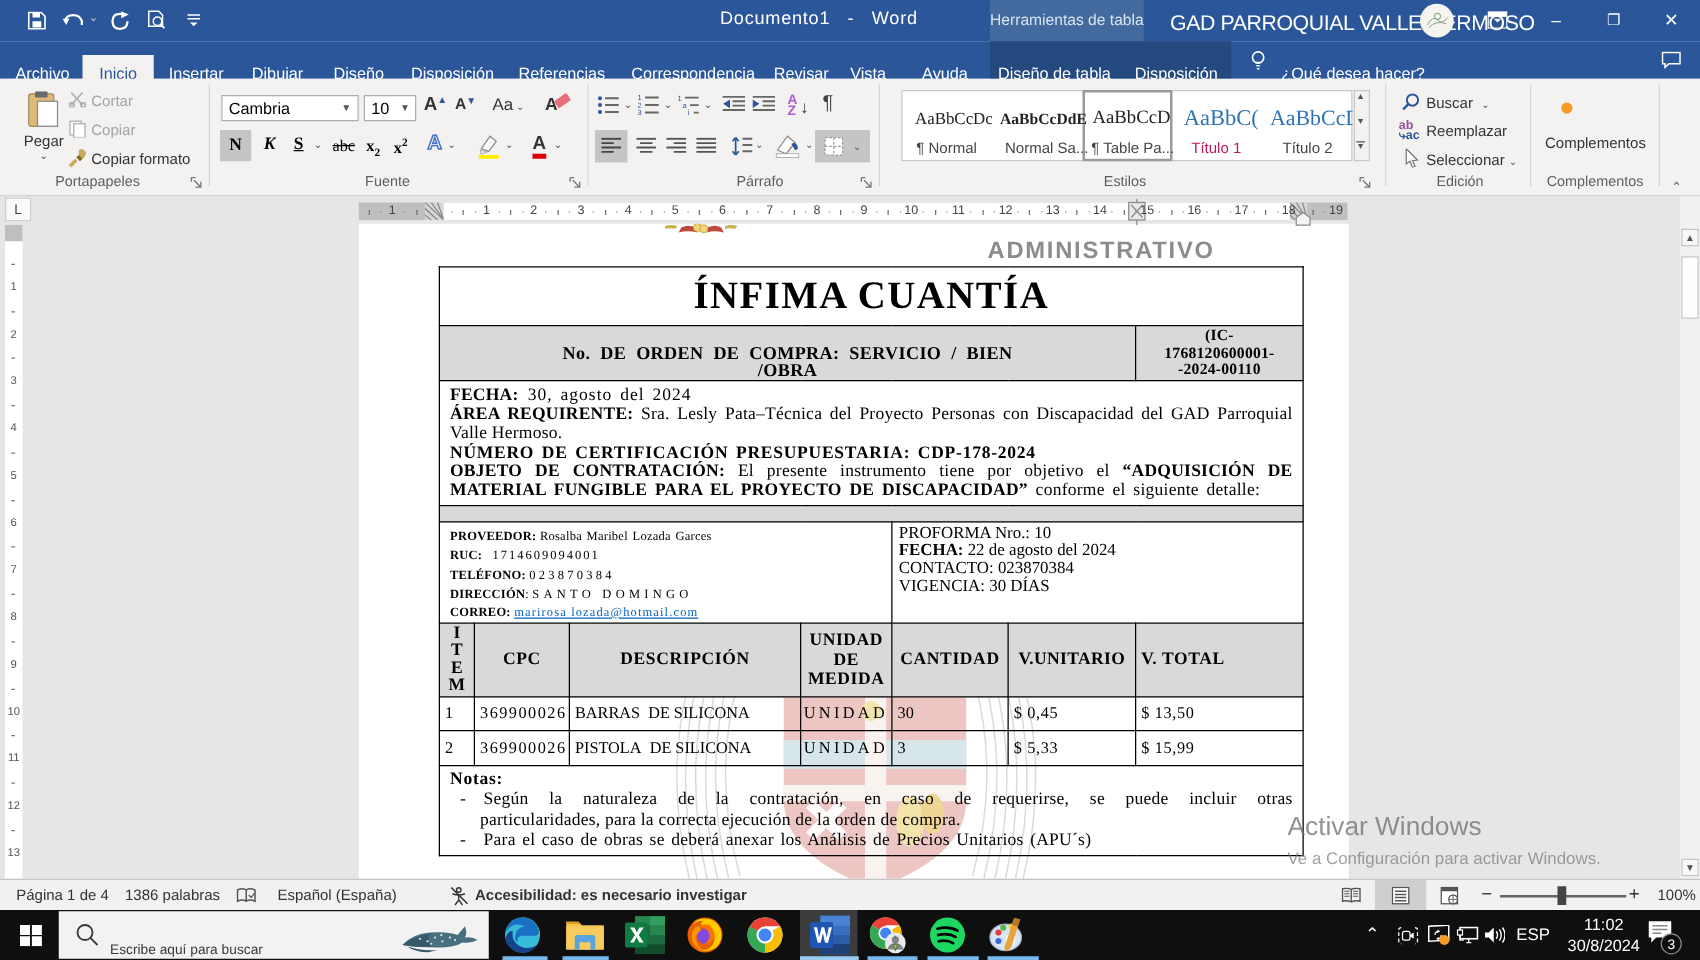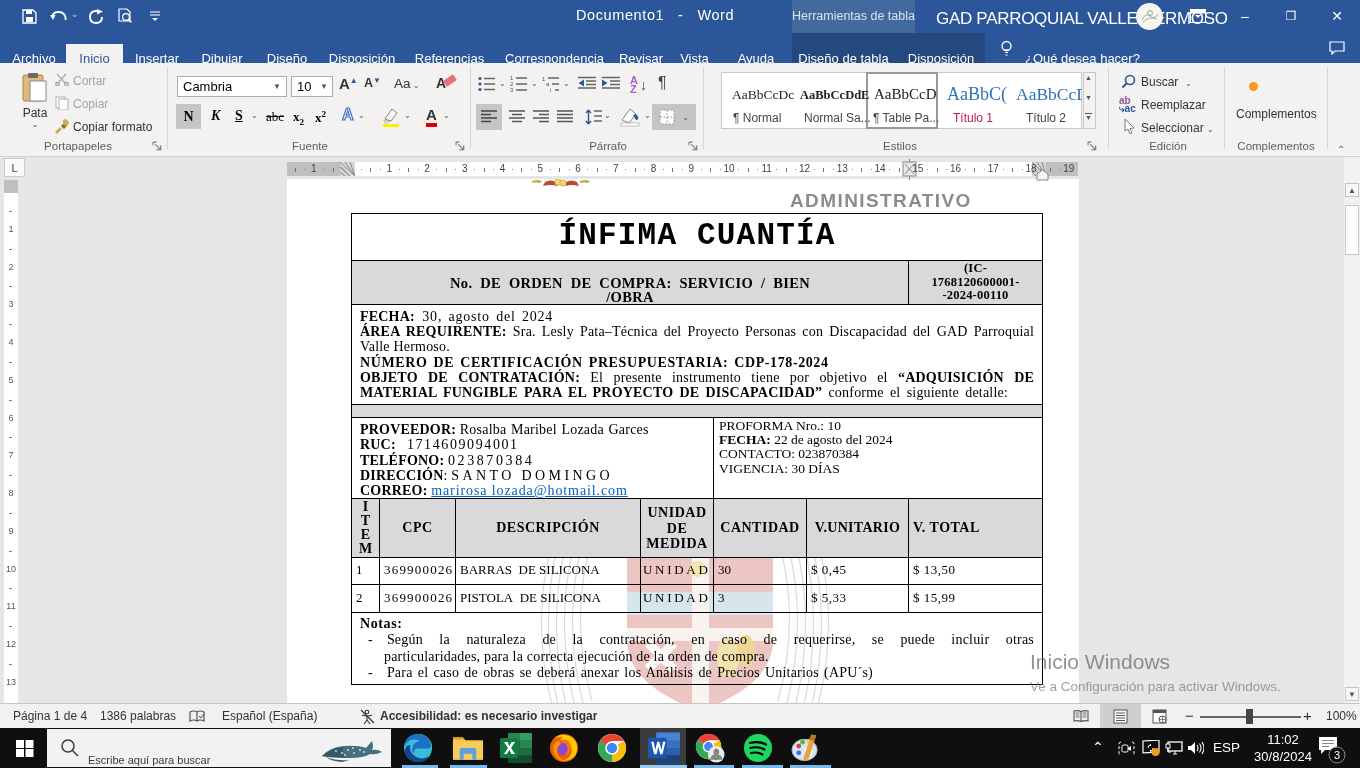--- a/index.html
+++ b/index.html
@@ -143,21 +143,21 @@
 </div>
 
 <div id="ribbon">
 
   <div class="rbtn" style="left:10px;top:5px;width:50px;height:66px;flex-direction:column">
     <svg width="26" height="30" viewBox="0 0 26 30">
         <rect x="1" y="2" width="20" height="26" rx="2" fill="#dfb978" stroke="#9f8a56"></rect>
         <rect x="6" y="0" width="10" height="5" rx="1" fill="#6a6a6a"></rect>
         <rect x="8" y="8" width="16" height="20" fill="#fff" stroke="#8a8a8a"></rect>
       </svg>
-    <div class="ribtxt" style="margin-top:3px">Pata</div>
+    <div class="ribtxt" style="margin-top:3px">Pegar</div>
     <div style="font-size:8px;color:#444;margin-top:0px">⌄</div>
   </div>
   <svg class="abs" style="left:55px;top:10px" width="14" height="13" viewBox="0 0 14 13">
       <g stroke="#b0aeac" stroke-width="1.4" fill="none">
         <path d="M2 1 L11 11 M11 1 L2 11"></path>
         <circle cx="2.5" cy="11" r="1.8"></circle>
         <circle cx="11.5" cy="11" r="1.8"></circle>
       </g>
     </svg>
   <div class="ribtxt gray abs" style="left:73px;top:11px">Cortar</div>
@@ -493,41 +493,41 @@
           <col style="width:28px">
           <col style="width:76px">
           <col style="width:185px">
           <col style="width:73px">
           <col style="width:93px">
           <col style="width:102px">
           <col style="width:134px">
         </colgroup>
       <tbody>
           <tr>
-            <td colspan="7" style="height:47px;text-align:center;font-weight:bold;font-size:31px;letter-spacing:1.2px;font-family:Liberation Mono, monospace;padding-top:4px">ÍNFIMA CUANTÍA</td>
+            <td colspan="7" style="height:47px;text-align:center;font-weight:bold;font-size:31px;letter-spacing:1.2px;font-family:Liberation Serif, serif;padding-top:4px">ÍNFIMA CUANTÍA</td>
           </tr>
       <tr>
         <td colspan="6" class="gray-cell" style="height:44px;text-align:center;font-weight:bold;font-size:14.5px;letter-spacing:0.3px;word-spacing:4px;padding-top:15px;line-height:14px">No. DE ORDEN DE COMPRA: SERVICIO / BIEN<br>/OBRA</td>
         <td class="gray-cell" style="text-align:center;font-weight:bold;font-size:12.5px;padding:1px 1px 0;line-height:13.7px;letter-spacing:0.2px">(IC-<br>1768120600001-<br>-2024-00110</td>
       </tr>
       <tr>
             <td colspan="7" style="height:100px;font-size:14px;padding:4px 8px 0;line-height:15.2px;letter-spacing:0.2px">
         <div><span class="bl">FECHA:</span> &nbsp;<span class="it" style="letter-spacing:0.8px;word-spacing:2px">30, agosto del 2024</span></div>
         <div style="text-align:justify;text-align-last:justify"><span class="bl">ÁREA REQUIRENTE:</span> <span class="it">Sra. Lesly Pata–Técnica del Proyecto Personas con Discapacidad del GAD Parroquial</span></div>
         <div><span class="it">Valle Hermoso.</span></div>
         <div><span class="bl" style="letter-spacing:0.6px;word-spacing:2px">NÚMERO DE CERTIFICACIÓN PRESUPUESTARIA: CDP-178-2024</span></div>
         <div style="text-align:justify;text-align-last:justify"><span class="bl">OBJETO DE CONTRATACIÓN:</span> El presente instrumento tiene por objetivo el <span class="bl">“ADQUISICIÓN DE</span></div>
         <div style="text-align:justify;text-align-last:justify"><span class="bl">MATERIAL FUNGIBLE PARA EL PROYECTO DE DISCAPACIDAD”</span> conforme el siguiente detalle:<span style="display:inline-block;width:26px"></span></div>
       </td>
           </tr>
       <tr>
             <td colspan="7" class="gray-cell" style="height:13px"></td>
           </tr>
       <tr>
-        <td colspan="4" style="height:80px;font-size:14px;line-height:15.25px;padding:4px 8px 0;letter-spacing:0.2px">
+        <td colspan="4" style="height:80px;font-size:10px;line-height:15.25px;padding:4px 8px 0;letter-spacing:0.2px">
           <span class="bl">PROVEEDOR:</span> <span class="it" style="word-spacing:1px">Rosalba Maribel Lozada Garces</span><br>
           <span class="bl">RUC:</span> &nbsp;&nbsp;<span style="letter-spacing:1.6px">1714609094001</span><br>
           <span class="bl">TELÉFONO:</span> <span style="letter-spacing:2.6px">023870384</span><br>
           <span class="bl">DIRECCIÓN</span>: <span style="letter-spacing:3.4px">SANTO DOMINGO</span><br>
           <span class="bl">CORREO:</span> <span style="color:#0563c1;text-decoration:underline;letter-spacing:0.9px">marirosa lozada@hotmail.com</span>
         </td>
         <td colspan="3" style="font-size:13.5px;line-height:14.2px;padding:1px 5px 0">
           PROFORMA Nro.: <span class="it">10</span><br>
           <span class="bl">FECHA:</span> 22 de agosto del 2024<br>
           CONTACTO: <span class="it">023870384</span><br>
@@ -599,21 +599,21 @@
       <div class="vtick" style="top: 370.625px;"></div>
       <div class="vtick" style="top: 408.375px;"></div>
       <div class="vtick" style="top: 446.125px;"></div>
       <div class="vtick" style="top: 483.875px;"></div>
     </div>
   <div id="vscroll">
     <div class="btn" style="top:26px">▲</div>
     <div class="thumb"></div>
     <div class="btn" style="top:530px">▼</div>
   </div>
-  <div class="abs" style="left:1030px;top:493px;color:rgba(110,110,110,0.75);font-size:21px;z-index:7">Inicio Windows</div>
+  <div class="abs" style="left:1030px;top:493px;color:rgba(110,110,110,0.75);font-size:21px;z-index:7">Activar Windows</div>
   <div class="abs" style="left:1030px;top:522px;color:rgba(120,120,120,0.7);font-size:13.5px;z-index:7">Ve a Configuración para activar Windows.</div>
 </div>
 
 <div id="statusbar">
   <span style="left:13px">Página 1 de 4</span>
   <span style="left:100px">1386 palabras</span>
   <svg class="abs" style="left:189px;top:6px" width="17" height="14" viewBox="0 0 17 14">
       <path d="M1 2 Q5 0 8 2 Q11 0 15 2 V11 Q11 9 8 11 Q5 9 1 11 Z M8 2 V11" fill="none" stroke="#555" stroke-width="1.2"></path>
       <path d="M10 6 l2 2 3-4" stroke="#555" fill="none"></path>
     </svg>

